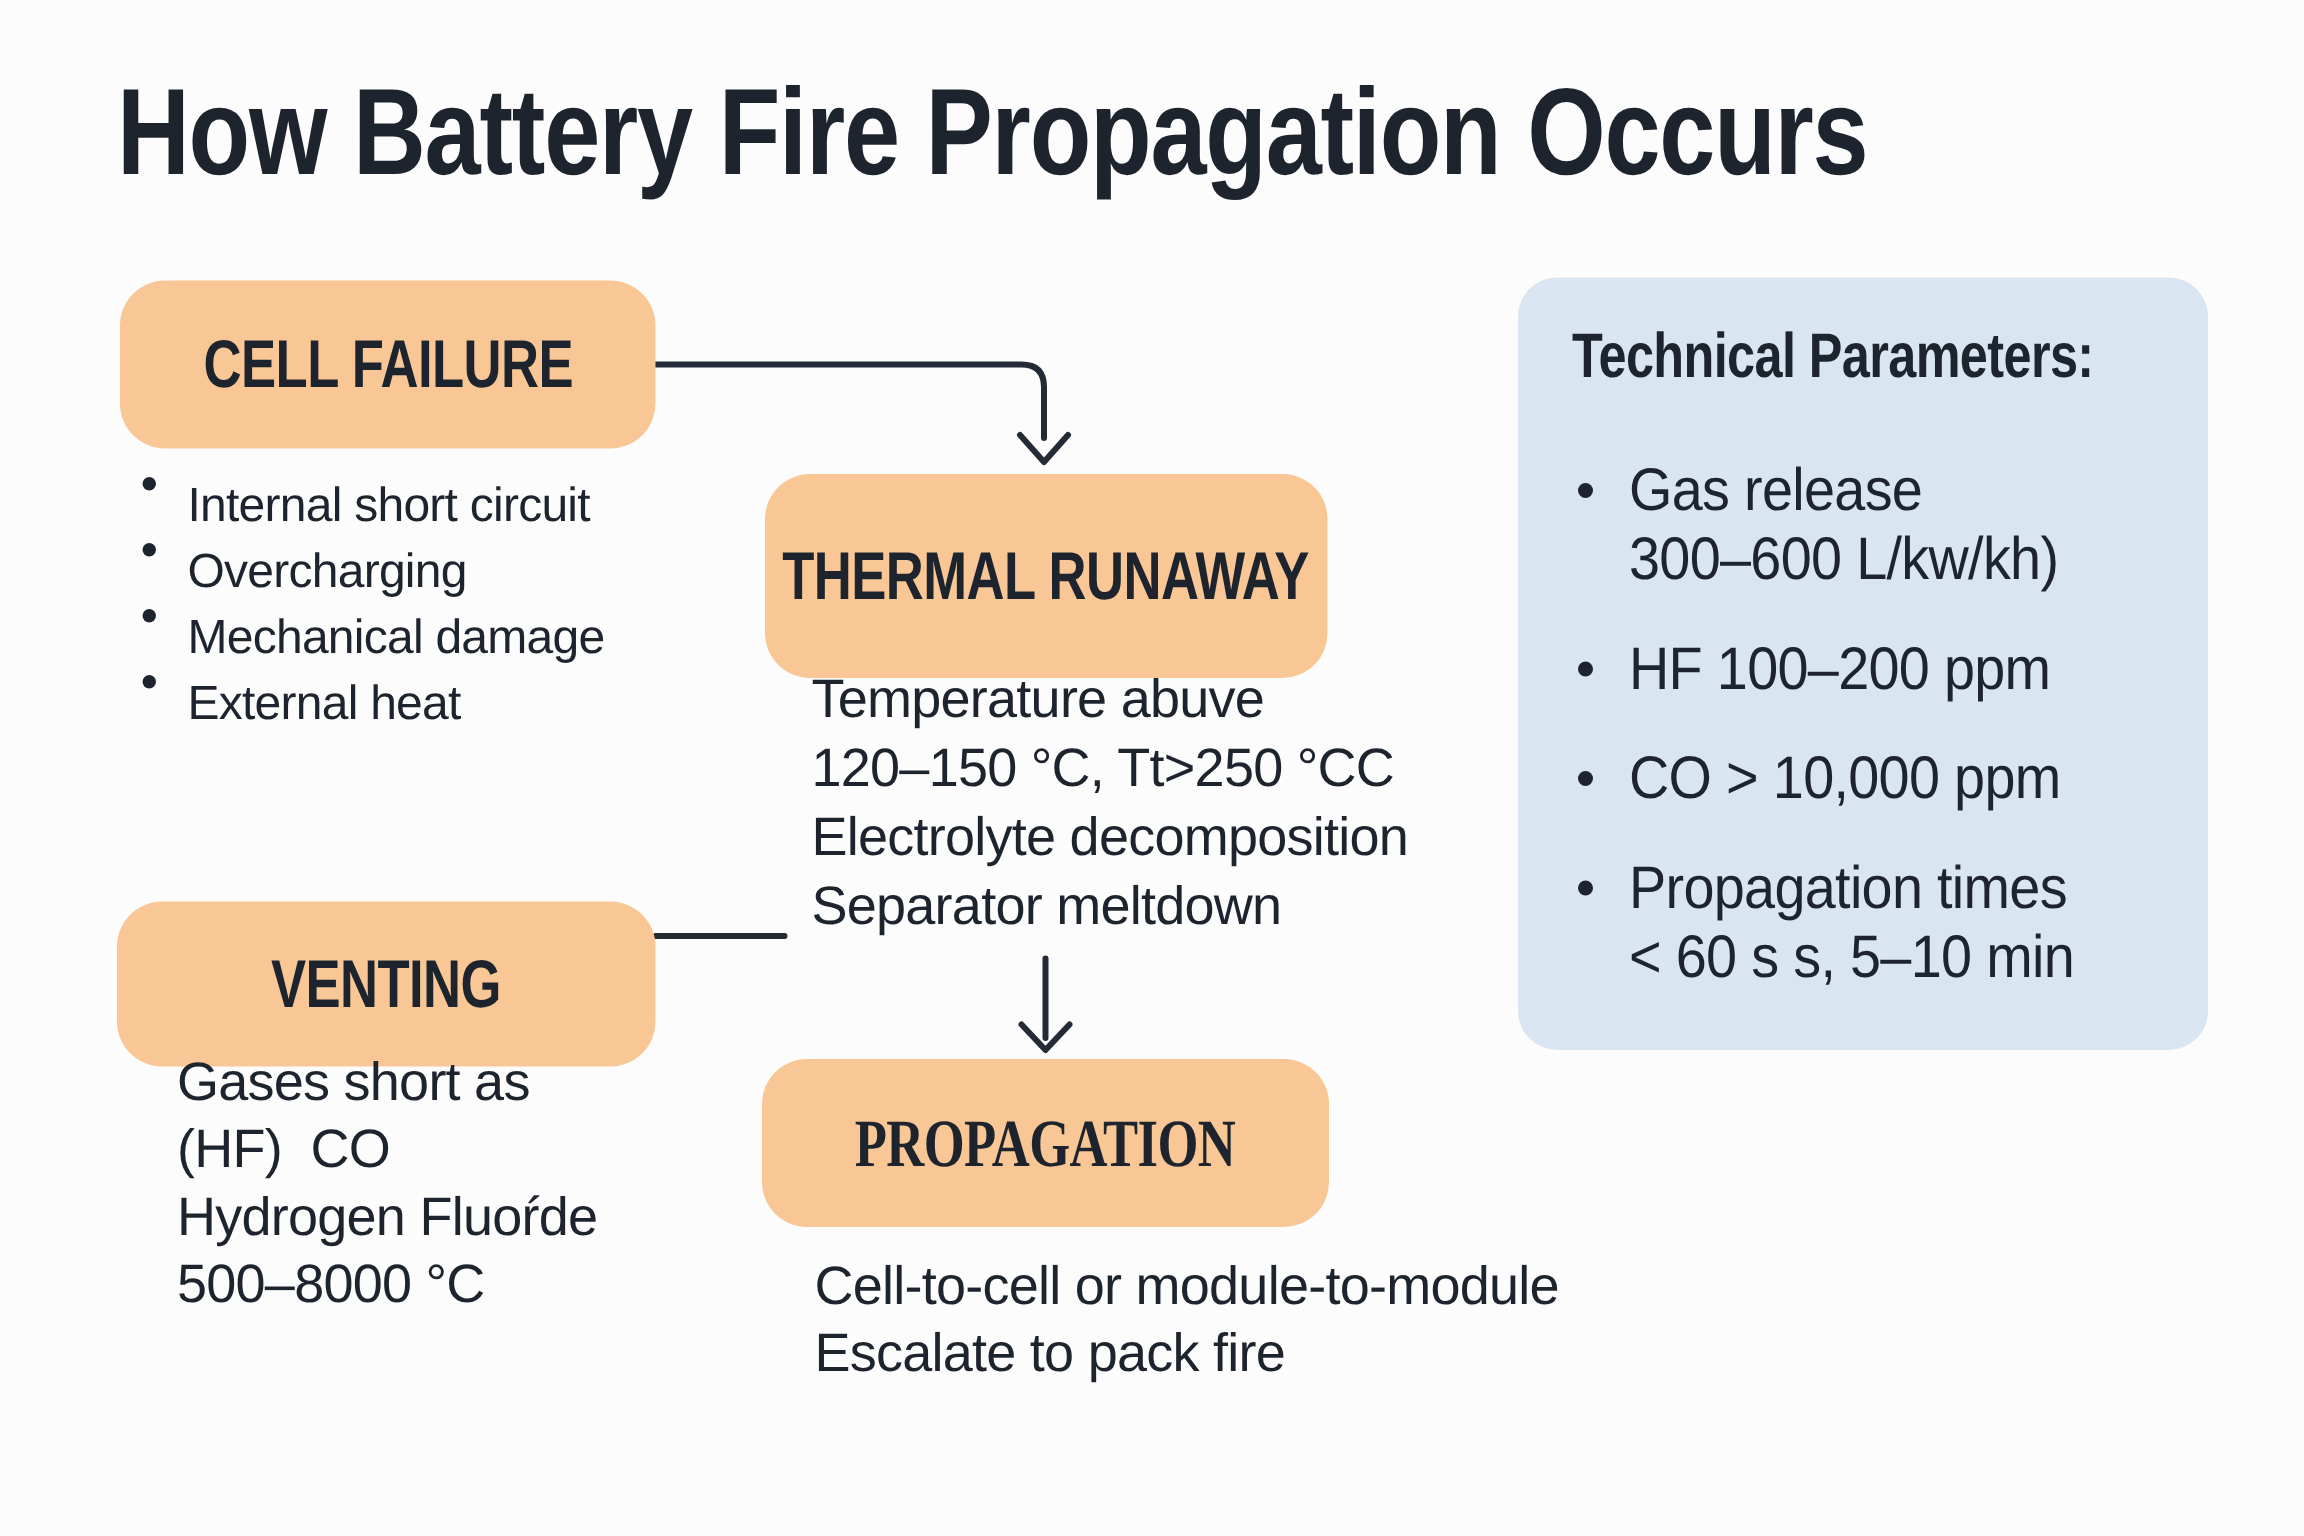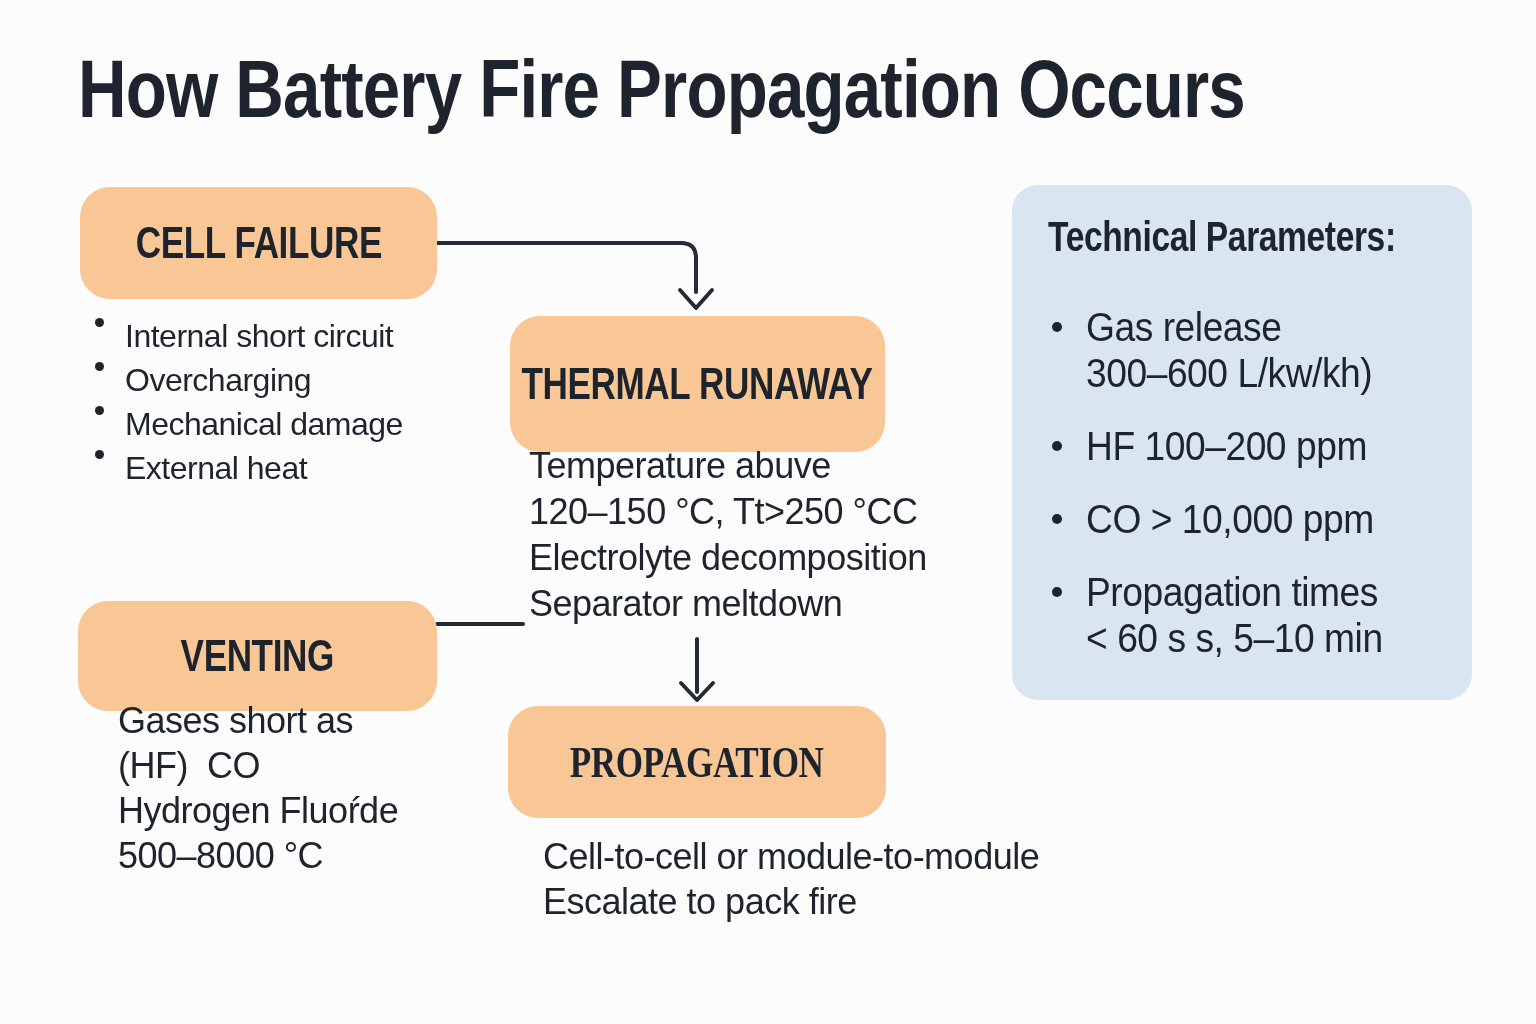--- a/index.html
+++ b/index.html
@@ -43,21 +43,21 @@
 
   
   .causes{position:absolute;left:88px;top:318px;}
   .cause{display:flex;align-items:flex-start;height:44px;font-size:32px;letter-spacing:-0.5px;}
   .cause .dot{flex:none;width:9px;height:9px;border-radius:50%;background:var(--text);margin:0 21px 0 7px;}
   .cause .cause-label{white-space:pre;}
 
   
   .details{position:absolute;font-size:36px;letter-spacing:-0.5px;}
   .details .line{display:block;white-space:pre;}
-  .tr-details{left:529px;top:443px;}
+  .tr-details{left:541px;top:443px;}
   .tr-details .line{height:46px;line-height:46px;}
   .venting-details{left:118px;top:698px;}
   .venting-details .line{height:45px;line-height:45px;}
   .prop-details{left:543px;top:834px;}
   .prop-details .line{height:45px;line-height:45px;}
 
   
   .panel{
     position:absolute;left:1012px;top:185px;width:460px;height:515px;
     background:var(--panel-box);border-radius:26px;

